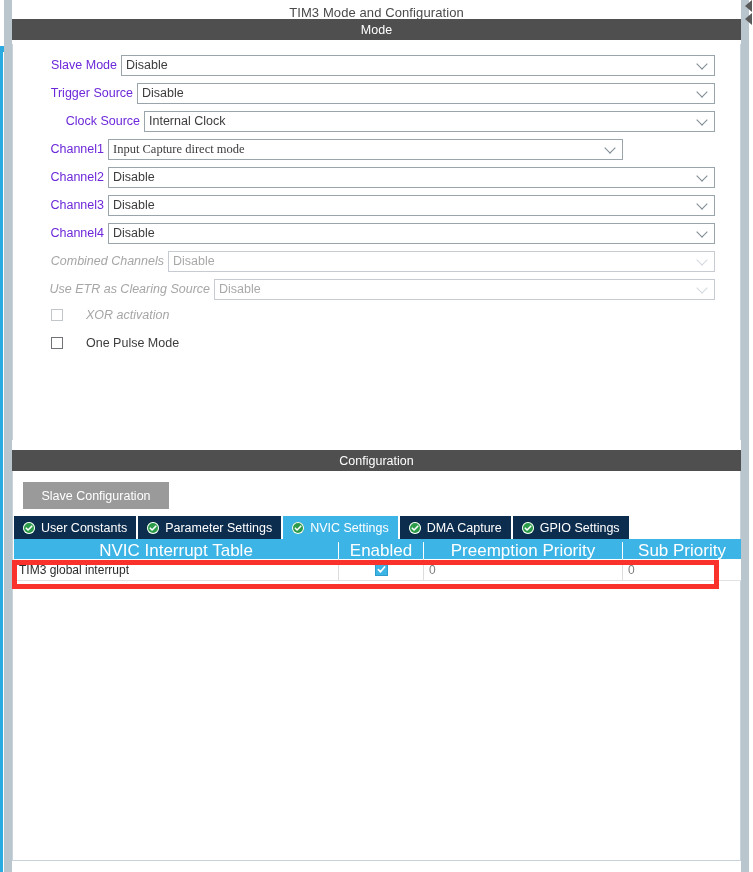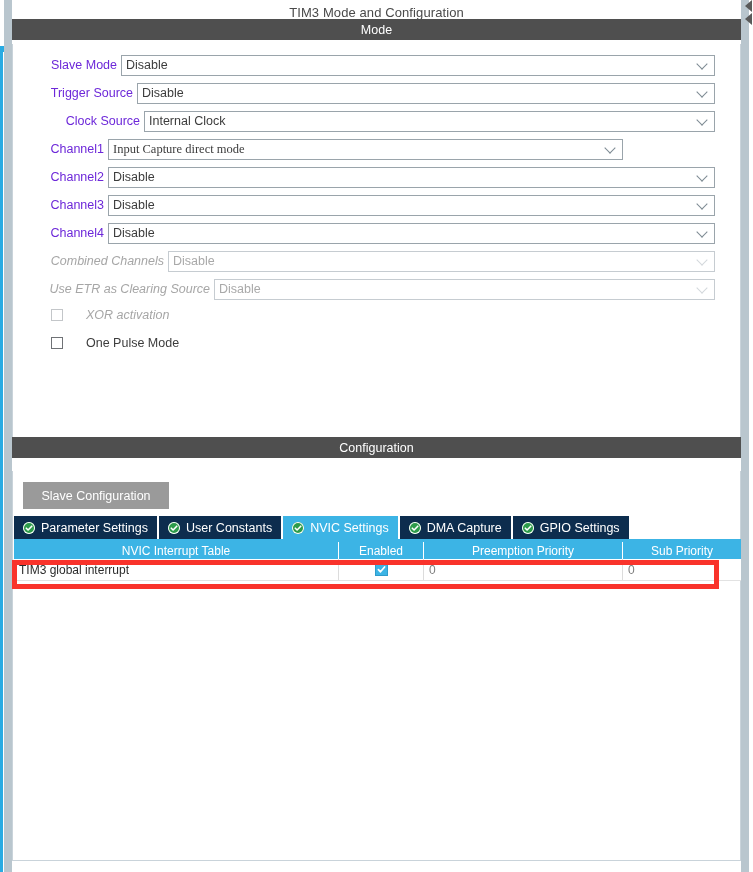--- a/index.html
+++ b/index.html
@@ -59,21 +59,21 @@
   
   .section-bar {
     position: absolute; left: 12px; width: 729px; height: 21px;
     background: #4f4f4f;
     display: flex; align-items: center; justify-content: center;
   }
   .section-bar span {
     color: #ffffff; font-size: 12.5px;
   }
   #mode-bar { top: 19px; }
-  #config-bar { top: 437px; }
+  #config-bar { top: 450px; }
 
   
   .mode-panel {
     position: absolute; left: 12px; top: 44px; width: 729px; height: 396px;
     background: #ffffff;
     border-left: 1px solid #c9d3da;
     border-right: 1px solid #c9d3da;
   }
 
   .field-row {
@@ -174,21 +174,21 @@
 
   
   .table-wrap {
     position: absolute; left: 1px; top: 71px; width: 727px;
   }
   .thead {
     display: flex; height: 17px;
     background: #3CB4E5;
   }
   .th {
-    color: #ffffff; font-size: 12px;
+    color: #ffffff; font-size: 17px;
     display: flex; align-items: center; justify-content: center;
     border-right: 1px solid #ffffff;
     white-space: nowrap; overflow: hidden;
   }
   .th:last-child { border-right: none; }
 
   .trow {
     display: flex; height: 22px;
     background: #ffffff;
     border-bottom: 1px solid #e2e2e2;
@@ -326,29 +326,29 @@
   <div class="config-panel">
     <button class="reset-btn">Slave Configuration</button>
 
     <div class="tabstrip" id="tabstrip">
         <div class="tab">
           <span class="tab-check">
             <svg width="8" height="8" viewBox="0 0 8 8">
               <path d="M1.3 4.2 L3.1 6 L6.8 2.2" stroke="#ffffff" stroke-width="1.6" fill="none" stroke-linecap="round" stroke-linejoin="round"></path>
             </svg>
           </span>
-          <span>Parameter Settings</span>
+          <span>User Constants</span>
         </div>
         <div class="tab">
           <span class="tab-check">
             <svg width="8" height="8" viewBox="0 0 8 8">
               <path d="M1.3 4.2 L3.1 6 L6.8 2.2" stroke="#ffffff" stroke-width="1.6" fill="none" stroke-linecap="round" stroke-linejoin="round"></path>
             </svg>
           </span>
-          <span>User Constants</span>
+          <span>Parameter Settings</span>
         </div>
         <div class="tab active">
           <span class="tab-check">
             <svg width="8" height="8" viewBox="0 0 8 8">
               <path d="M1.3 4.2 L3.1 6 L6.8 2.2" stroke="#ffffff" stroke-width="1.6" fill="none" stroke-linecap="round" stroke-linejoin="round"></path>
             </svg>
           </span>
           <span>NVIC Settings</span>
         </div>
         <div class="tab">

